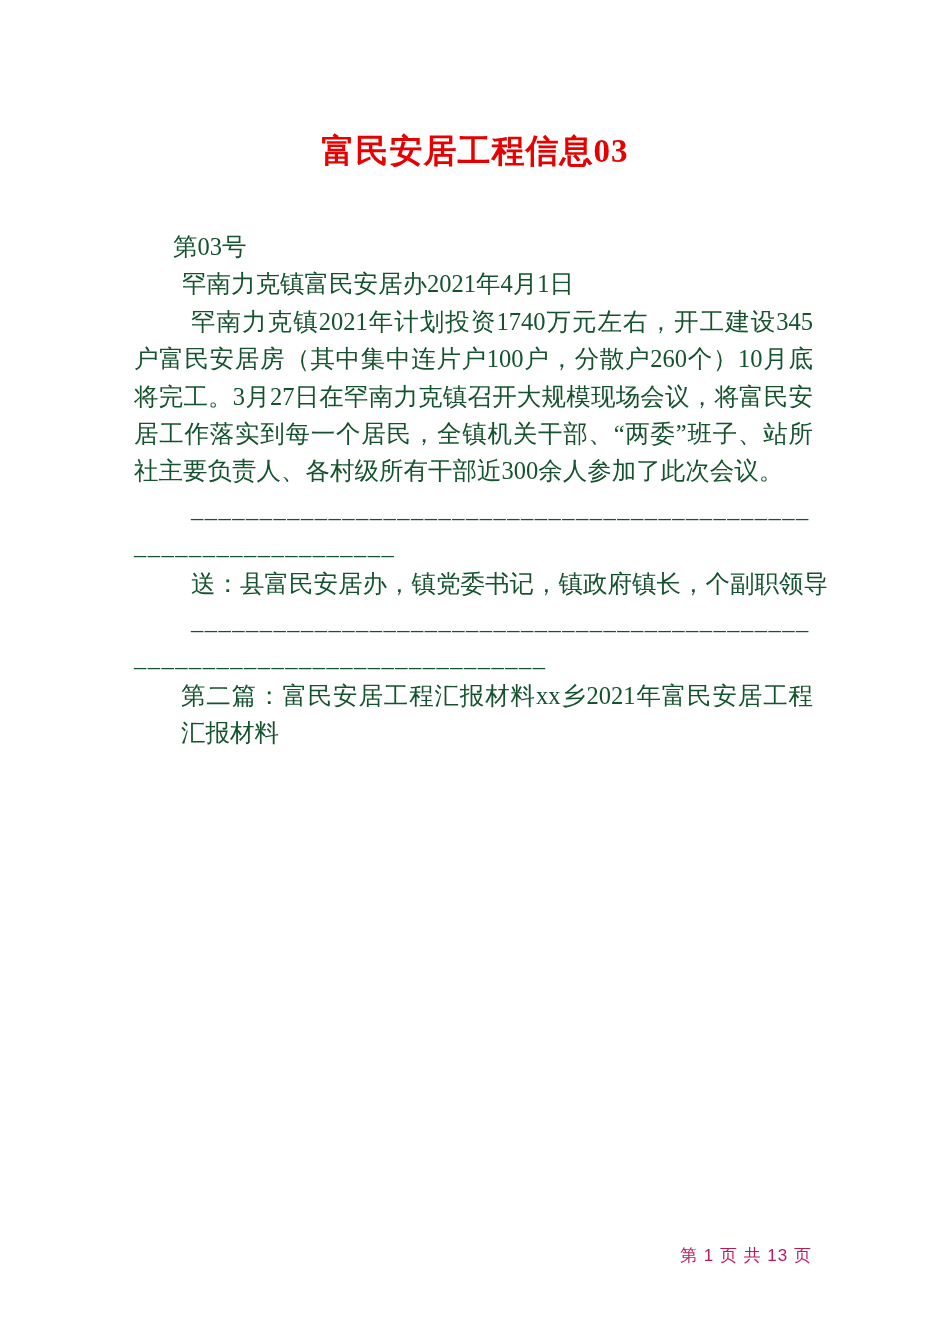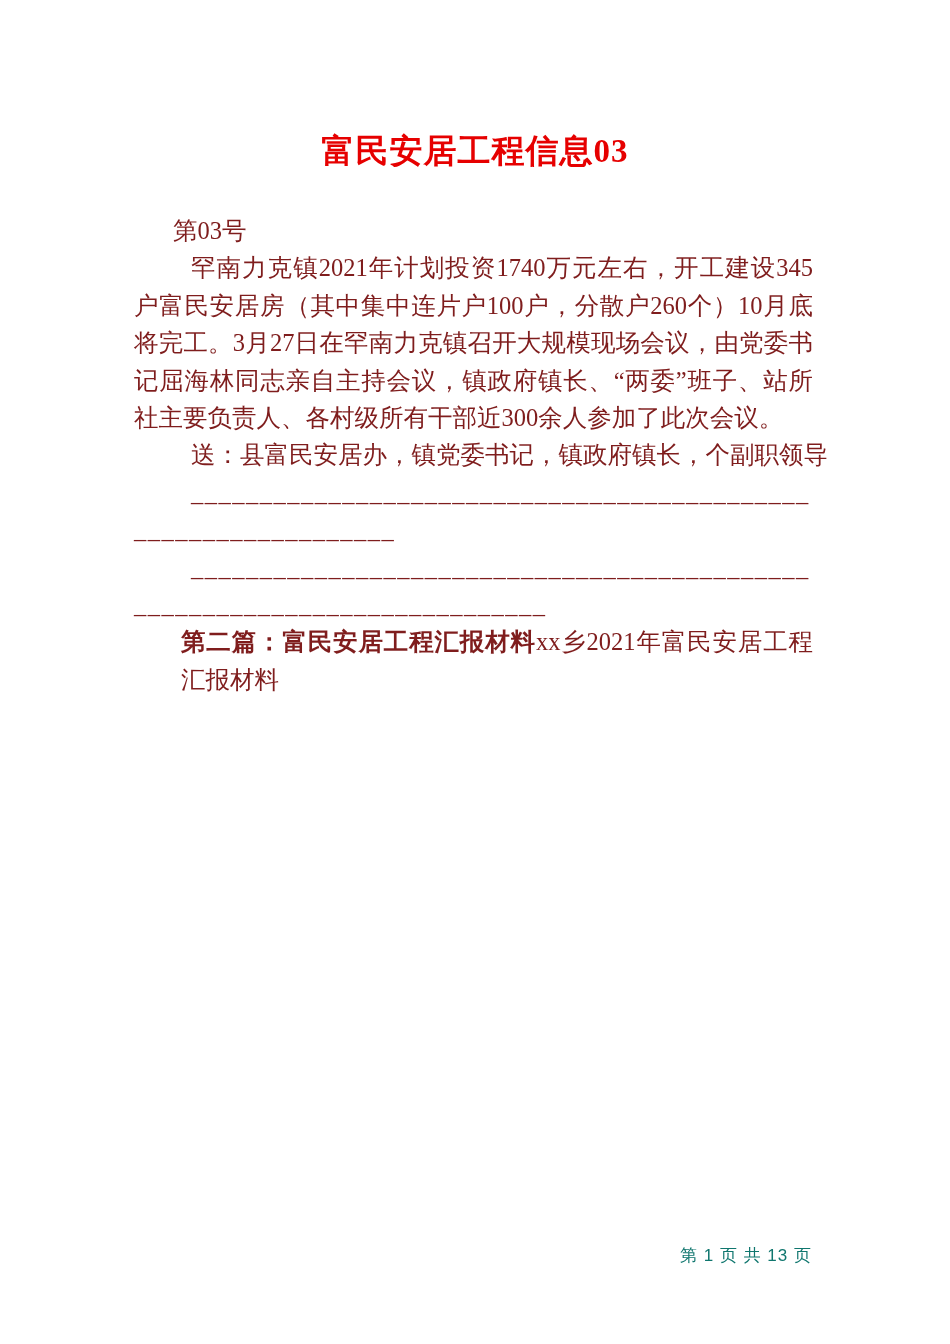--- a/index.html
+++ b/index.html
@@ -18,69 +18,70 @@
   .doc-title {
     margin: 128px 0 0 0;
     text-align: center;
     font-size: 33px;
     line-height: 46px;
     font-weight: bold;
     color: #e60000;
     letter-spacing: 1px;
   }
   .doc-body {
-    margin: 38px 0 0 134px;
+    margin: 54px 0 0 134px;
     width: 679px;
     font-size: 24.5px;
     line-height: 37.4px;
-    color: #7f1d1d;
+    color: #14532d;
     text-align: justify;
   }
   .para { margin: 0; padding: 0; }
   .nowrap { white-space: nowrap; }
   .ind-39 { text-indent: 39px; }
   .ind-48 { text-indent: 48px; }
   .first-57 { text-indent: 57px; }
   .hang-47 { padding-left: 47px; }
   .hang-42 { padding-left: 42px; }
   .underscores {
     word-break: break-all;
     letter-spacing: 1.5px;
   }
-  .bold-seg { font-weight: bold; }
+  .bold-seg { font-weight: normal; }
   .page-footer {
     position: absolute;
     top: 1244px;
     right: 138px;
     font-family: "Liberation Sans", "DejaVu Sans", sans-serif;
     font-size: 17px;
-    color: #0f766e;
+    color: #be185d;
     letter-spacing: 1px;
   }
 </style>
 </head>
 <body>
 
 <div class="page">
 
   <h1 class="doc-title">富民安居工程信息03</h1>
 
   <div class="doc-body">
 
     <p class="para ind-39 nowrap">第03号</p>
 
+    <p class="para ind-48 nowrap">罕南力克镇富民安居办2021年4月1日</p>
 
 
-    <p class="para first-57">罕南力克镇2021年计划投资1740万元左右，开工建设345户富民安居房（其中集中连片户100户，分散户260个）10月底将完工。3月27日在罕南力克镇召开大规模现场会议，由党委书记屈海林同志亲自主持会议，镇政府镇长、“两委”班子、站所社主要负责人、各村级所有干部近300余人参加了此次会议。</p>
+    <p class="para first-57">罕南力克镇2021年计划投资1740万元左右，开工建设345户富民安居房（其中集中连片户100户，分散户260个）10月底将完工。3月27日在罕南力克镇召开大规模现场会议，将富民安居工作落实到每一个居民，全镇机关干部、“两委”班子、站所社主要负责人、各村级所有干部近300余人参加了此次会议。</p>
 
 
 
+    <p class="para first-57 underscores">________________________________________________________________</p>
+
     <p class="para first-57 nowrap">送：县富民安居办，镇党委书记，镇政府镇长，个副职领导</p>
-
-    <p class="para first-57 underscores">________________________________________________________________</p>
 
     <p class="para first-57 underscores">___________________________________________________________________________</p>
 
     <p class="para hang-47"><span class="bold-seg">第二篇：富民安居工程汇报材料</span><span>xx乡2021年富民安居工程汇报材料</span></p>
 
 
   </div>
 
   <div class="page-footer">
     <span>第 1 页 共 13 页</span>

